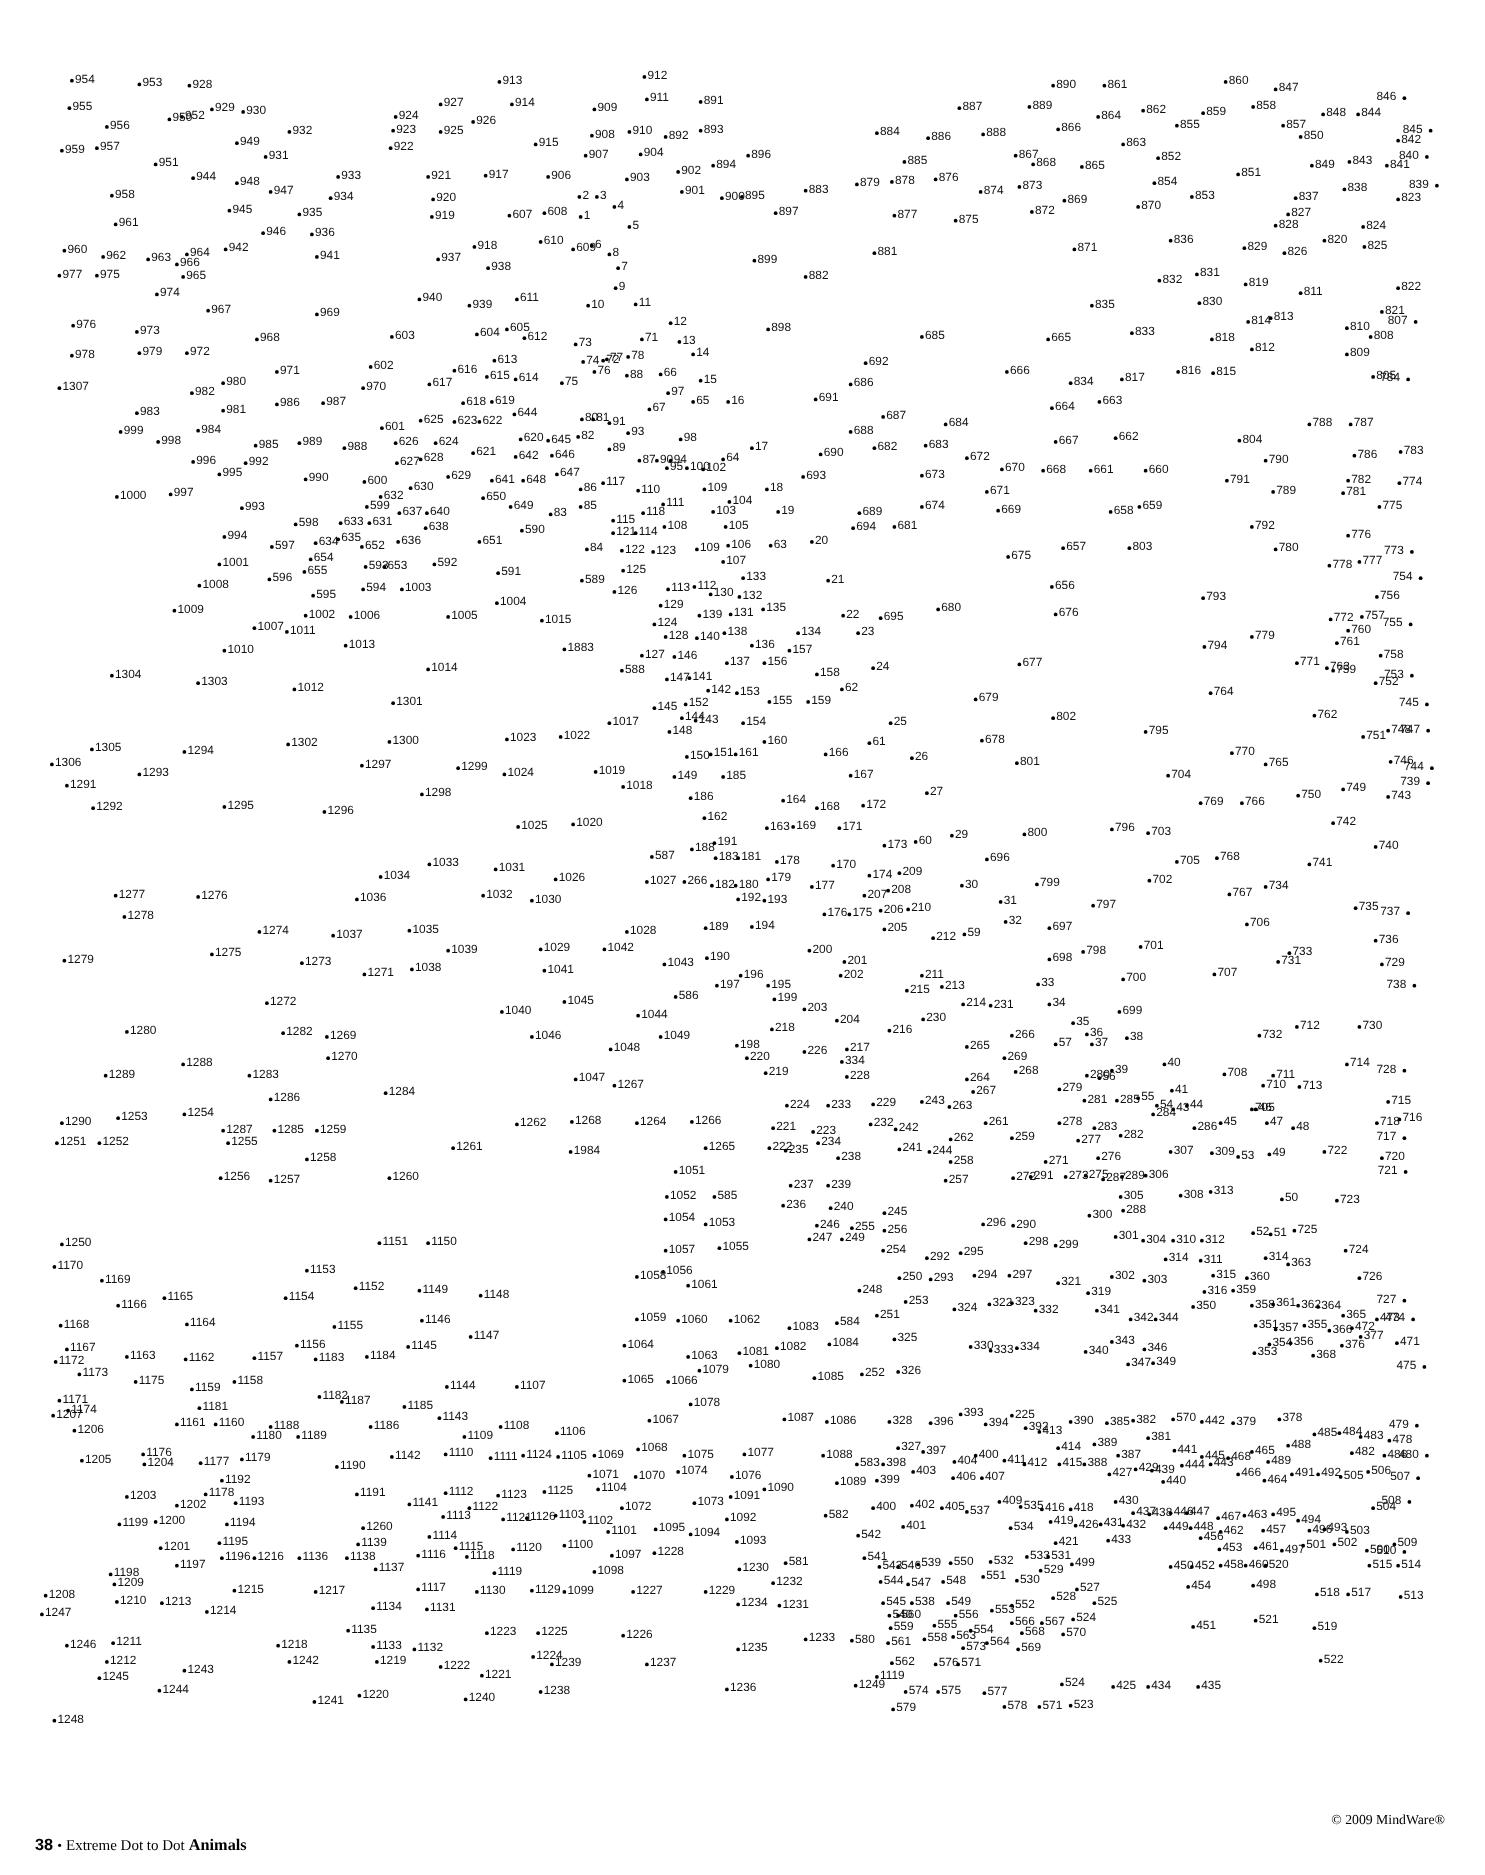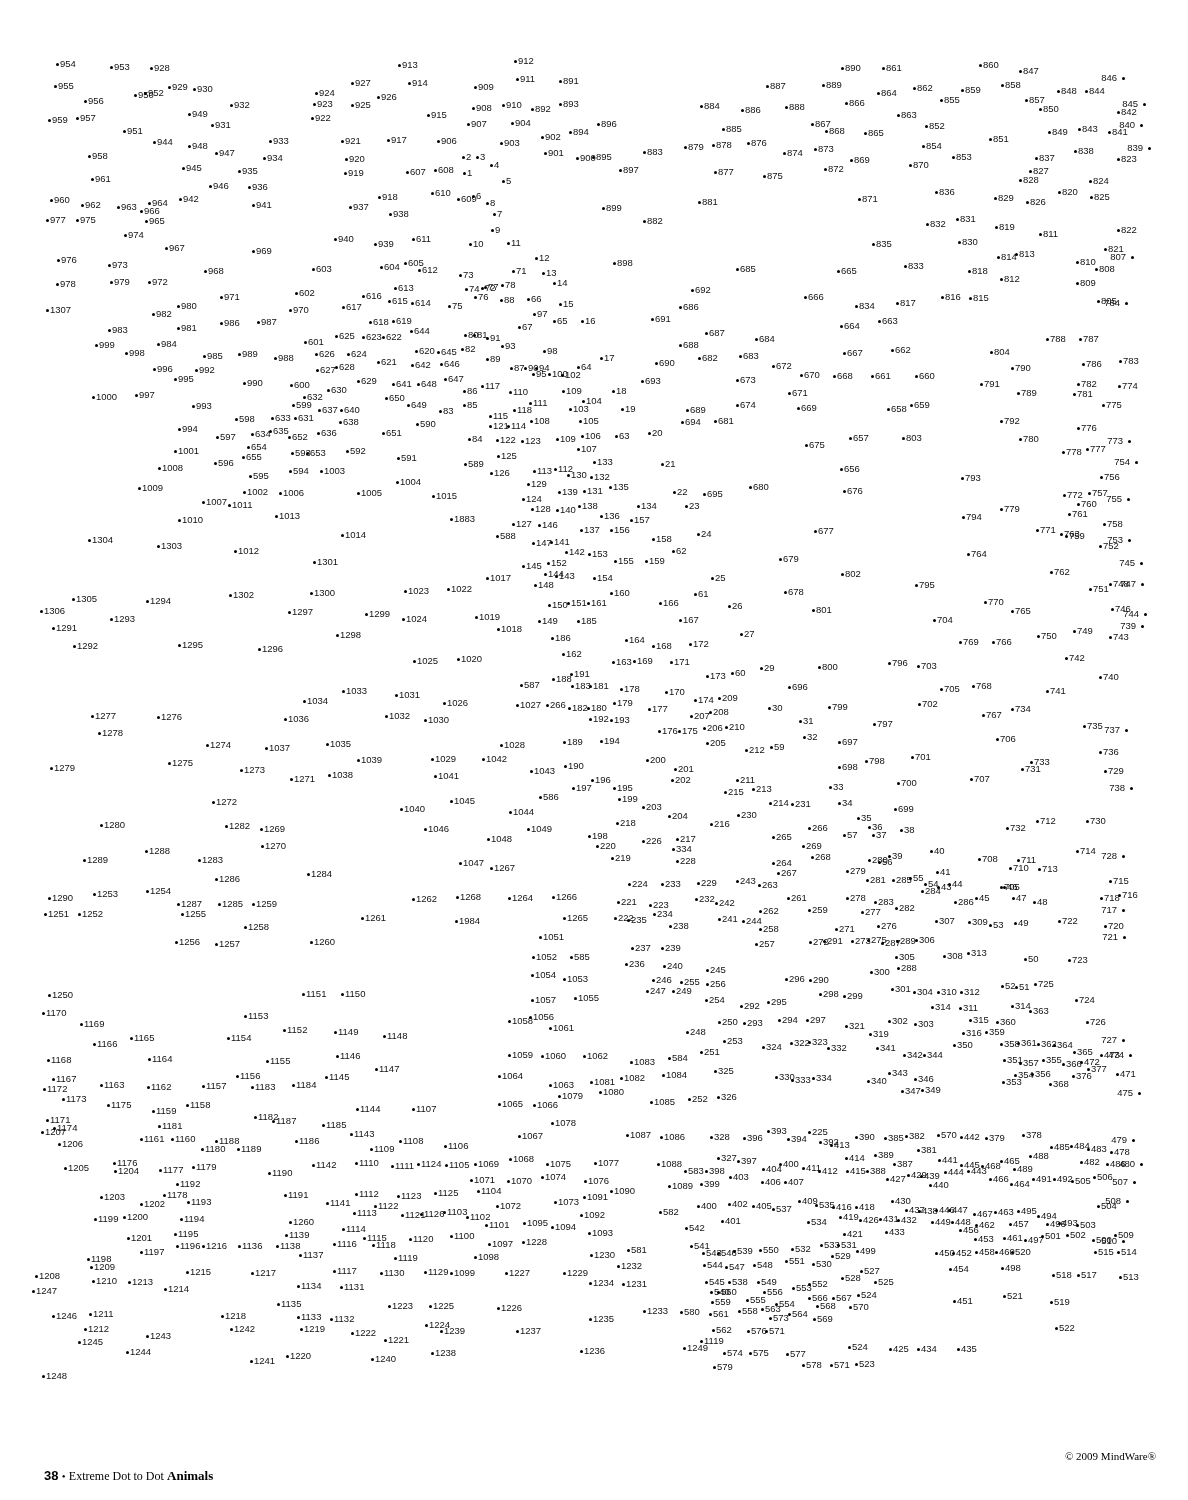--- a/index.html
+++ b/index.html
@@ -56,21 +56,21 @@
   }
   #footer {
     position: absolute;
     left: 0;
     bottom: 0;
     width: 1188px;
     height: 60px;
   }
   #footer-left {
     position: absolute;
-    left: 44px;
+    left: 28px;
     bottom: 16px;
     font-size: 13px;
     font-family: "Liberation Serif", serif;
   }
   #footer-left .pagenum {
     font-weight: bold;
     font-family: "Liberation Sans", sans-serif;
     font-size: 13px;
   }
   #footer-left .sep {

